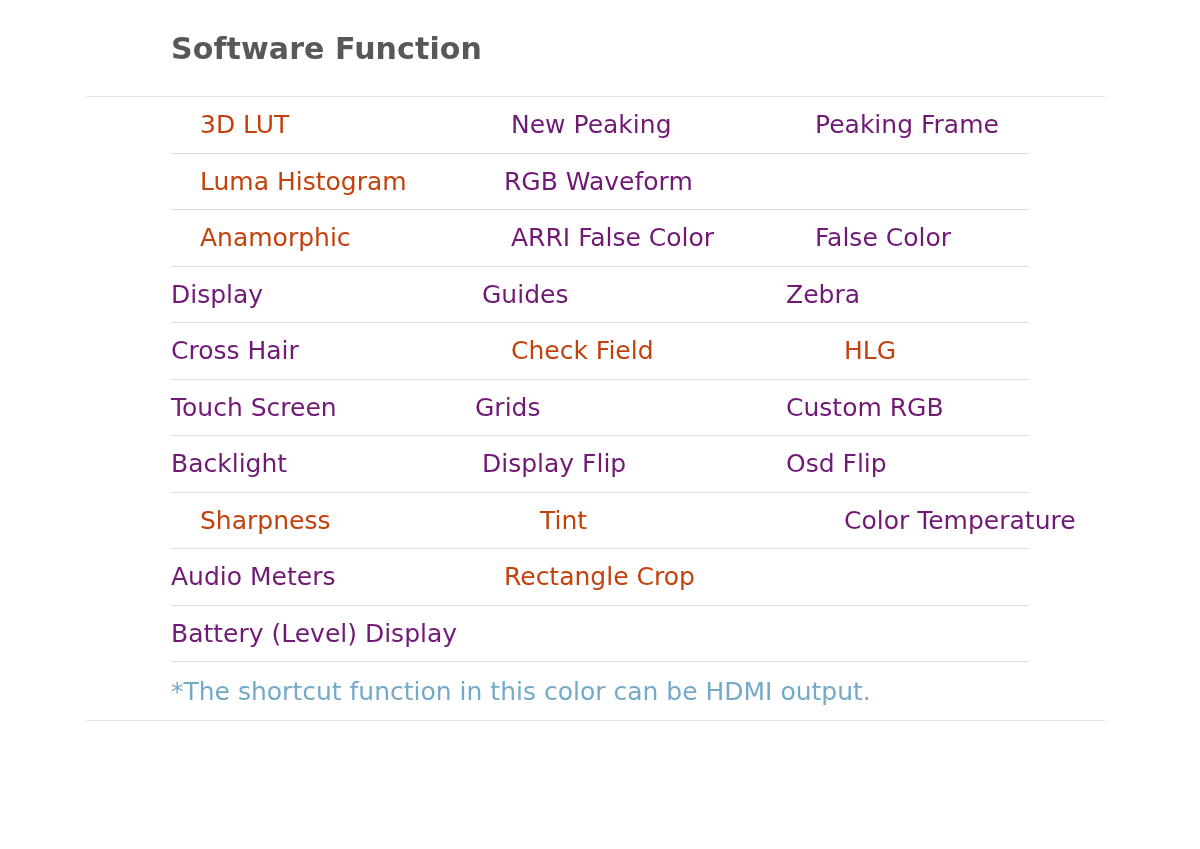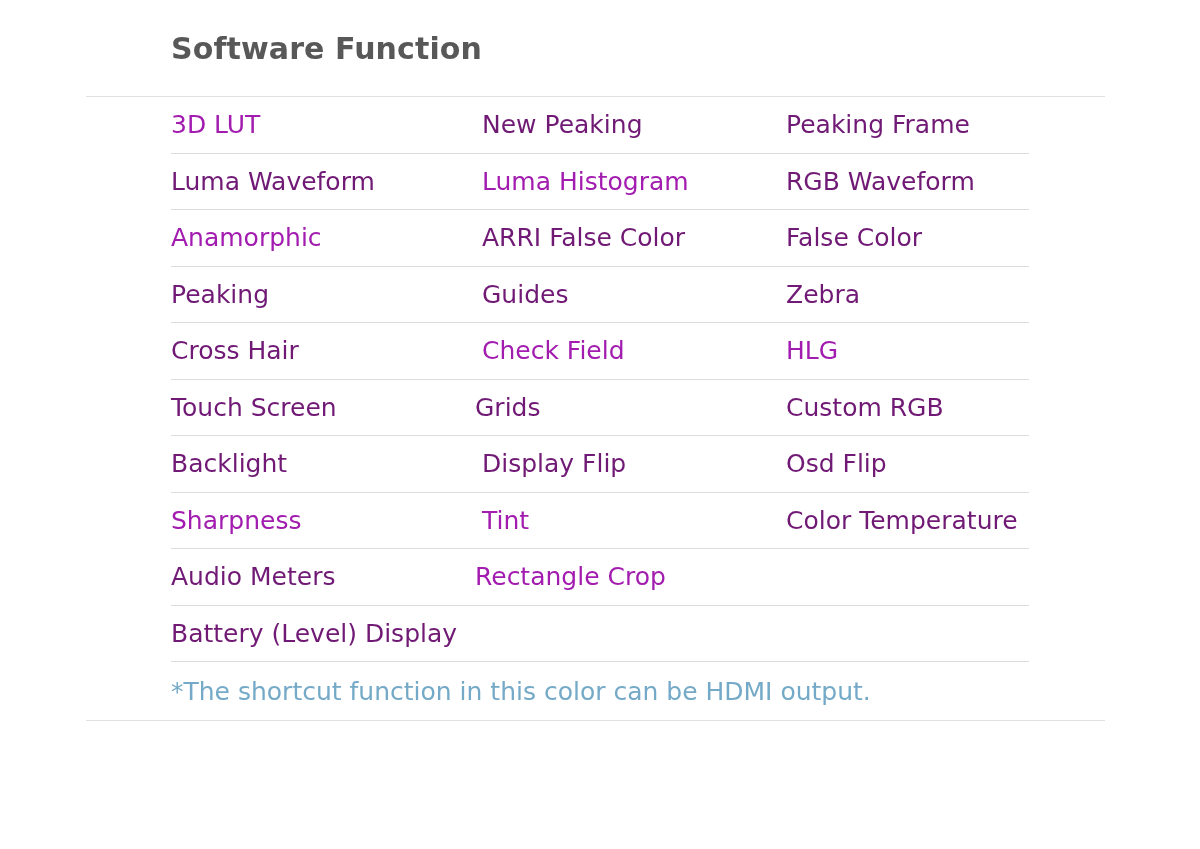--- a/index.html
+++ b/index.html
@@ -68,21 +68,21 @@
     border-bottom: none;
   }
 
   .cell {
     font-size: 25px;
     line-height: 1;
     color: #701a75;
     white-space: nowrap;
     flex: 0 0 auto;
   }
-  .cell.blue { color: #a21caf; }
+  .cell.blue { color: #c2410c; margin-left: 29px; }
   .cell.empty { color: transparent; }
 
   
   .col-0 { width: 311px; }   
   .col-1 { width: 304px; }   
   .col-2 { width: 243px; }
 
   
   .footnote-row {
     position: relative;
@@ -110,31 +110,30 @@
 
     <div class="rule-top"></div>
 
     <div class="rows" id="rows-container">
         <div class="row">
           <div class="cell col-0 blue">3D LUT</div>
           <div class="cell col-1">New Peaking</div>
           <div class="cell col-2">Peaking Frame</div>
         </div>
         <div class="row">
-          <div class="cell col-0">Luma Waveform</div>
           <div class="cell col-1 blue">Luma Histogram</div>
           <div class="cell col-2">RGB Waveform</div>
         </div>
         <div class="row">
           <div class="cell col-0 blue">Anamorphic</div>
           <div class="cell col-1">ARRI False Color</div>
           <div class="cell col-2">False Color</div>
         </div>
         <div class="row">
-          <div class="cell col-0">Peaking</div>
+          <div class="cell col-0">Display</div>
           <div class="cell col-1">Guides</div>
           <div class="cell col-2">Zebra</div>
         </div>
         <div class="row">
           <div class="cell col-0">Cross Hair</div>
           <div class="cell col-1 blue">Check Field</div>
           <div class="cell col-2 blue">HLG</div>
         </div>
         <div class="row">
           <div class="cell col-1">Touch Screen</div>

